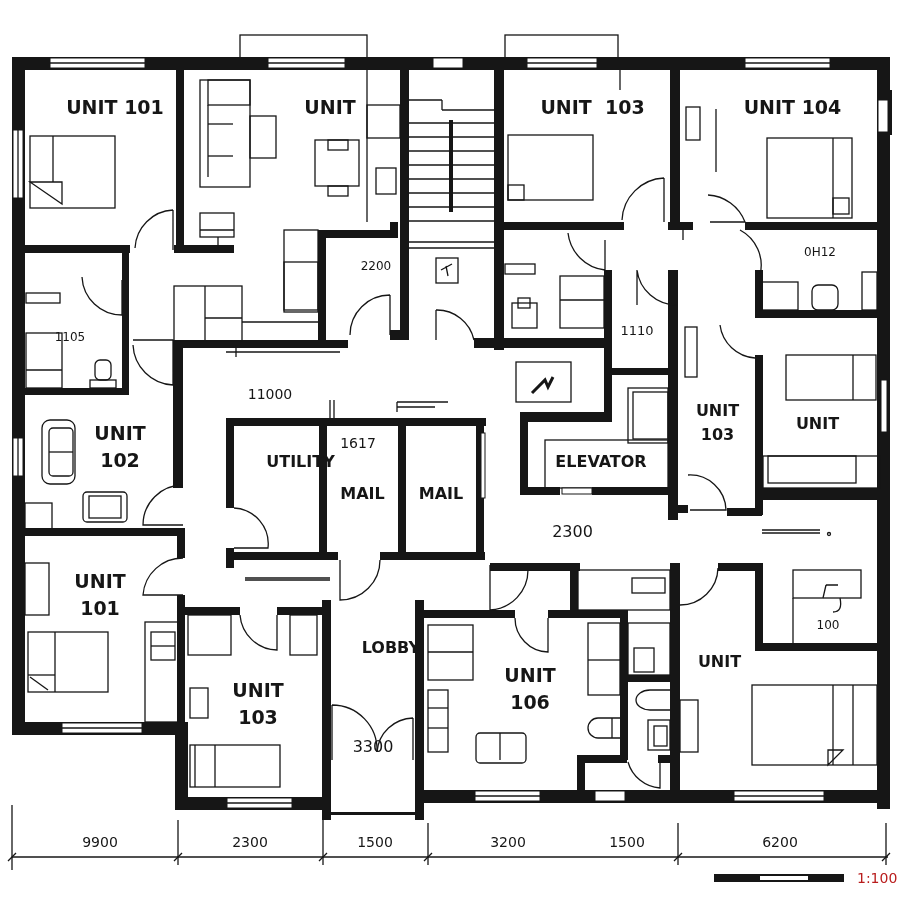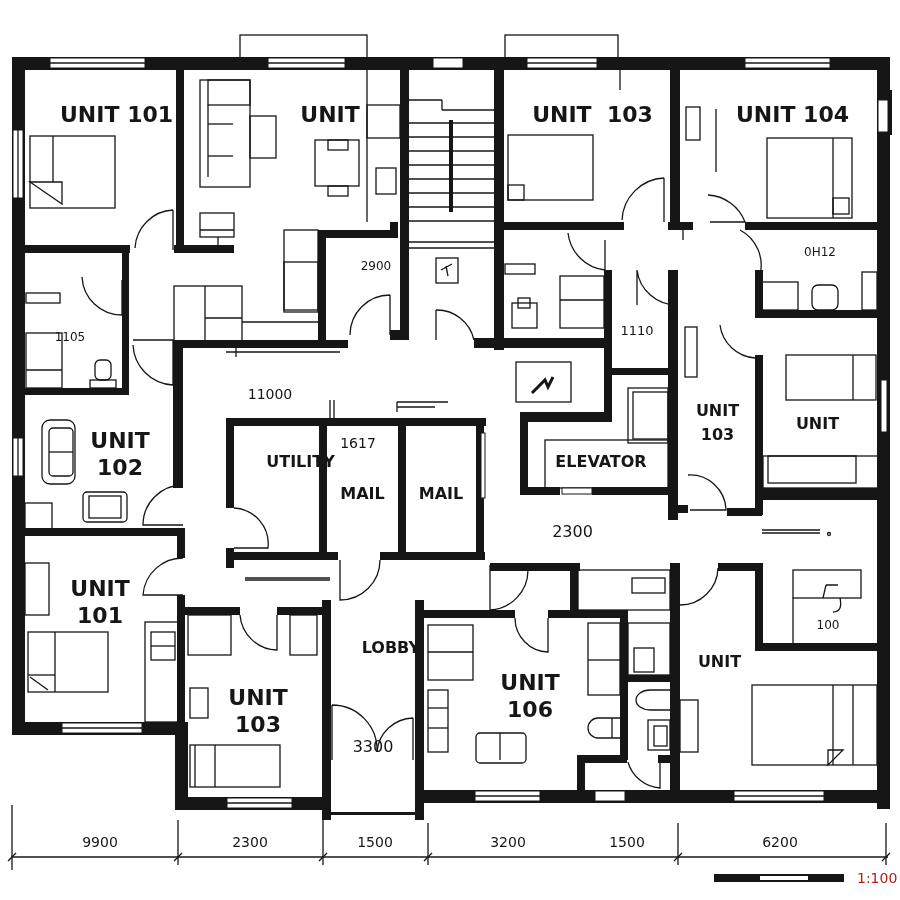--- a/index.html
+++ b/index.html
@@ -3,21 +3,21 @@
 <meta charset="utf-8">
 <style>
   html, body { margin: 0; padding: 0; background: #ffffff; }
   body { width: 900px; height: 900px; overflow: hidden; position: relative; font-family: "DejaVu Sans", "Liberation Sans", sans-serif; }
   svg { position: absolute; left: 0; top: 0; }
   .wall { fill: #161616; }
   .thin { fill: none; stroke: #161616; stroke-width: 1.3; }
   .door { fill: none; stroke: #161616; stroke-width: 1.3; }
   .win { fill: #ffffff; stroke: #161616; stroke-width: 1; }
   .lbl { position: absolute; color: #161616; font-weight: bold; text-align: center; line-height: 26px; white-space: nowrap; }
-  .lbl-lg { font-size: 22px; margin-top: 8px; }
+  .lbl-lg { font-size: 19px; }
   .lbl-md { font-size: 16px; }
   .lbl-sm { font-size: 12px; font-weight: normal; text-align: center; }
   .dim { position: absolute; font-size: 14px; color: #161616; text-align: center; }
   .scale-text { position: absolute; font-size: 14px; color: #b91c1c; }
 </style>
 </head>
 <body>
 
 <svg width="900" height="900" viewBox="0 0 900 900">
 
@@ -359,21 +359,21 @@
 <div class="lbl lbl-lg" style="left:490px; top:662px; width:80px;">UNIT</div>
 <div class="lbl lbl-lg" style="left:490px; top:689px; width:80px;">106</div>
 
 <div class="lbl lbl-md" style="left:234px; top:449px; width:85px;padding-left:24px;">UTILITY</div>
 <div class="lbl lbl-md" style="left:327px; top:481px; width:71px;">MAIL</div>
 <div class="lbl lbl-md" style="left:406px; top:481px; width:70px;">MAIL</div>
 <div class="lbl lbl-md" style="left:545px; top:449px; width:112px;">ELEVATOR</div>
 <div class="lbl lbl-md" style="left:340px; top:635px; width:80px;text-align:right;">LOBBY</div>
 
 <div class="lbl lbl-sm" style="left:45px; top:324px; width:50px;">1105</div>
-<div class="lbl lbl-sm" style="left:352px; top:253px; width:48px;">2900</div>
+<div class="lbl lbl-sm" style="left:352px; top:253px; width:48px;">2200</div>
 <div class="lbl lbl-sm" style="left:240px; top:381px; width:60px; font-size:14px;">11000</div>
 <div class="lbl lbl-sm" style="left:338px; top:393px; width:40px; font-size:14px;margin-top:37px;">1617</div>
 <div class="lbl lbl-sm" style="left:613px; top:318px; width:48px; font-size:13px;">1110</div>
 <div class="lbl lbl-sm" style="left:790px; top:239px; width:60px;">0H12</div>
 <div class="lbl lbl-md" style="left:540px; top:519px; width:65px; font-weight:normal;">2300</div>
 <div class="lbl lbl-md" style="left:338px; top:734px; width:70px; font-weight:normal;">3300</div>
 <div class="lbl lbl-sm" style="left:808px; top:612px; width:40px;">100</div>
 
 <div class="dim" style="left:60px; top:834px; width:80px;">9900</div>
 <div class="dim" style="left:210px; top:834px; width:80px;">2300</div>

